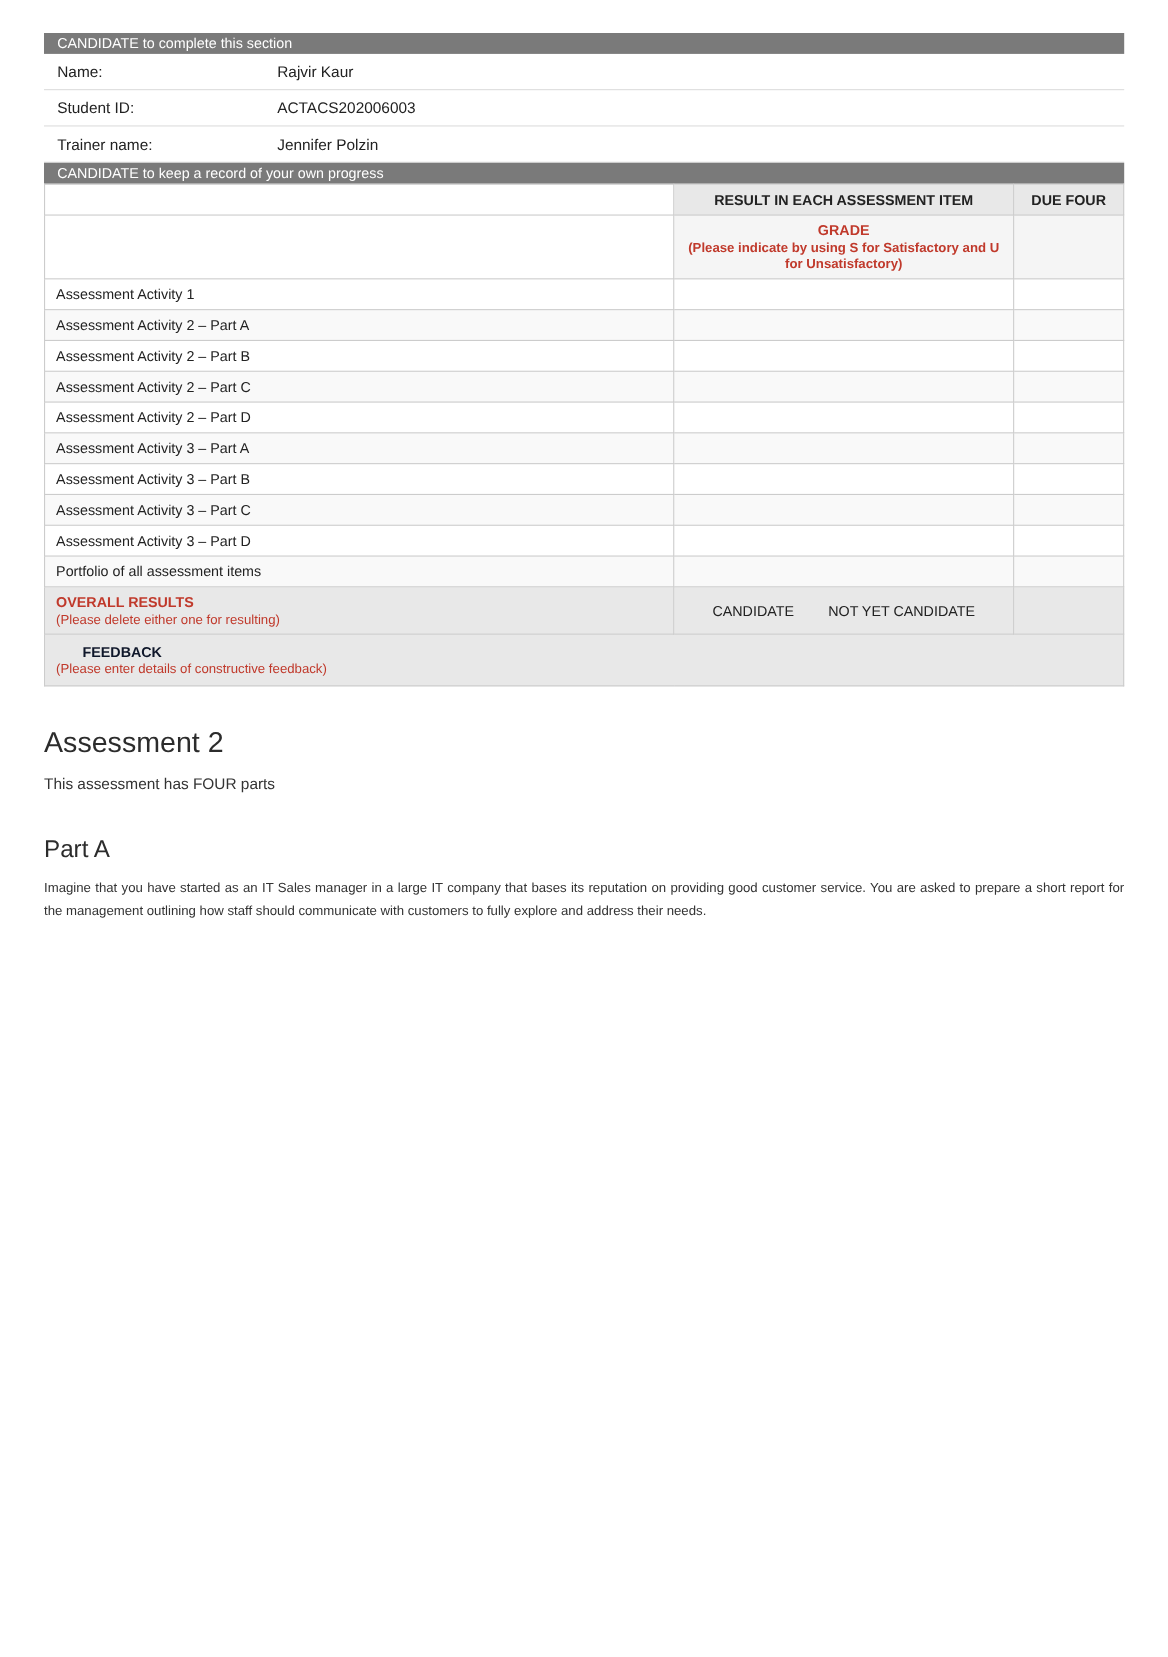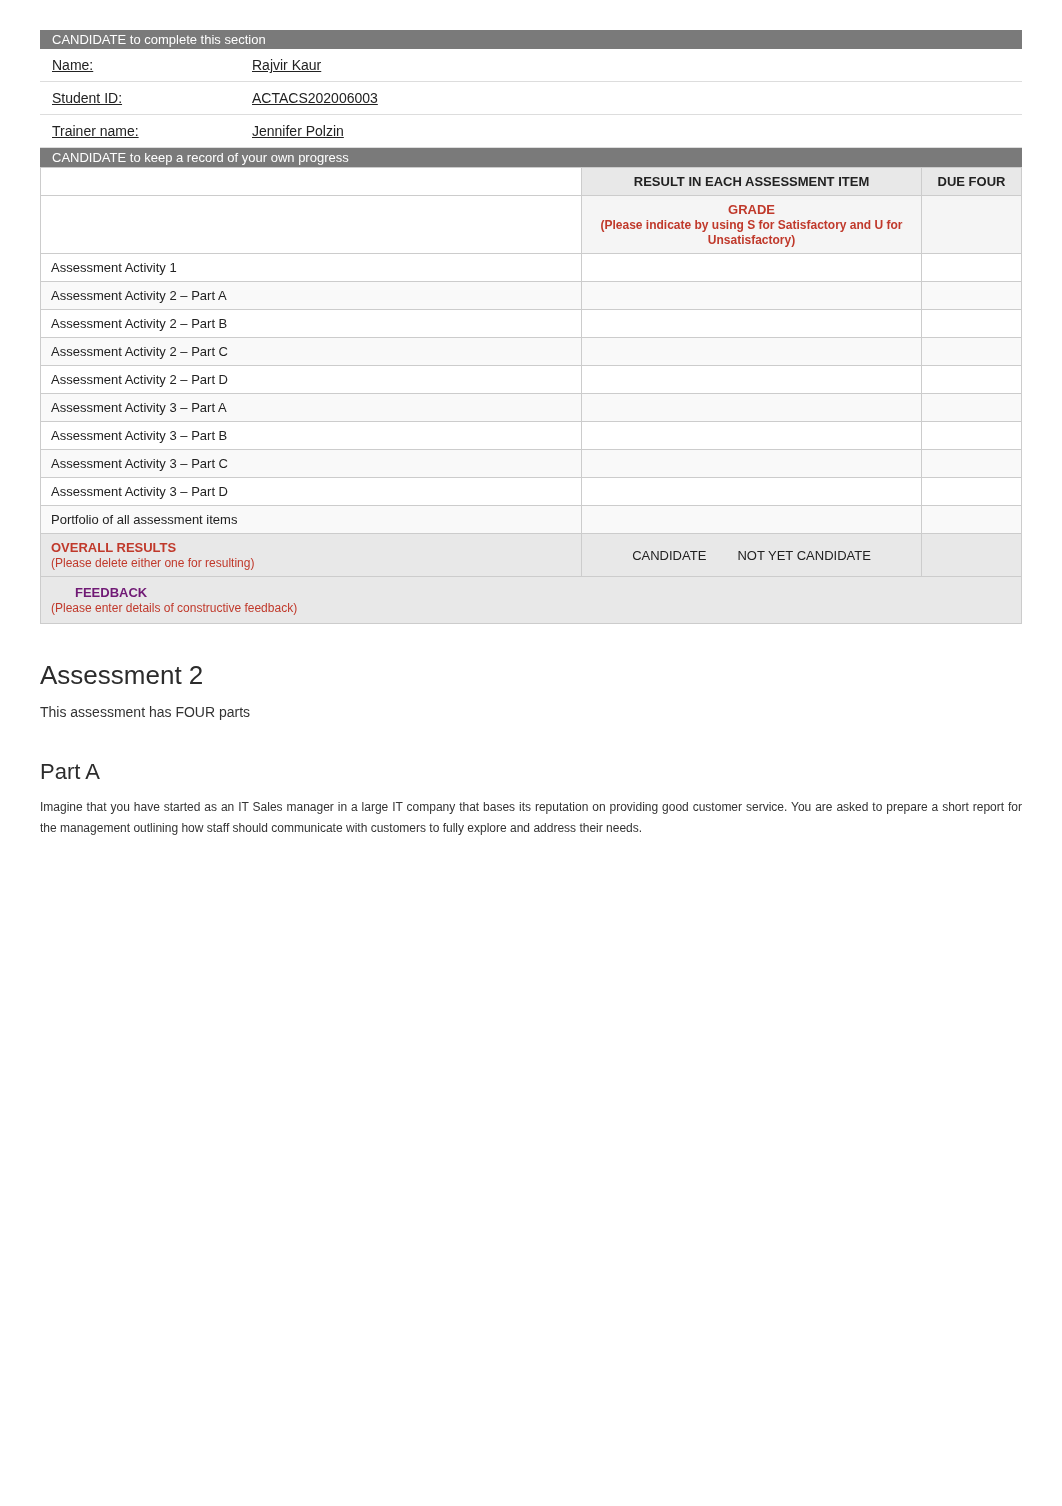--- a/index.html
+++ b/index.html
@@ -19,21 +19,20 @@
       padding: 2px 12px;
       font-size: 13px;
       margin-bottom: 0;
     }
 
     
     .info-table {
       width: 100%;
       border-collapse: collapse;
       margin-bottom: 0;
-      text-decoration: underline;
     }
     .info-table tr {
       border-bottom: 1px solid #ddd;
     }
     .info-table td {
       padding: 8px 12px;
       vertical-align: middle;
     }
     .info-table td:first-child {
       width: 200px;
@@ -73,21 +72,21 @@
       background: #f9f9f9;
     }
     .results-table tbody tr:nth-child(odd) {
       background: #fff;
     }
     .results-table tbody td:first-child {
       font-size: 13px;
       color: #222;
     }
     .results-table .grade-col {
-      width: 340px;
+      width: 309px;
       text-align: center;
     }
     .results-table .due-col {
       width: 100px;
       text-align: center;
     }
 
     
     .overall-row td {
       background: #e8e8e8 !important;
@@ -138,21 +137,21 @@
     }
     .part-body {
       font-size: 12px;
       color: #333;
       line-height: 1.7;
       text-align: justify;
     }
 
     
     .feedback-label {
-      color: #701a75;
+      color: #0f172a;
       font-weight: bold;
       font-size: 13px;
       padding-left: 24px;
     }
     .feedback-sub {
       color: #c0392b;
       font-size: 12px;
       font-weight: normal;
     }
   </style>

